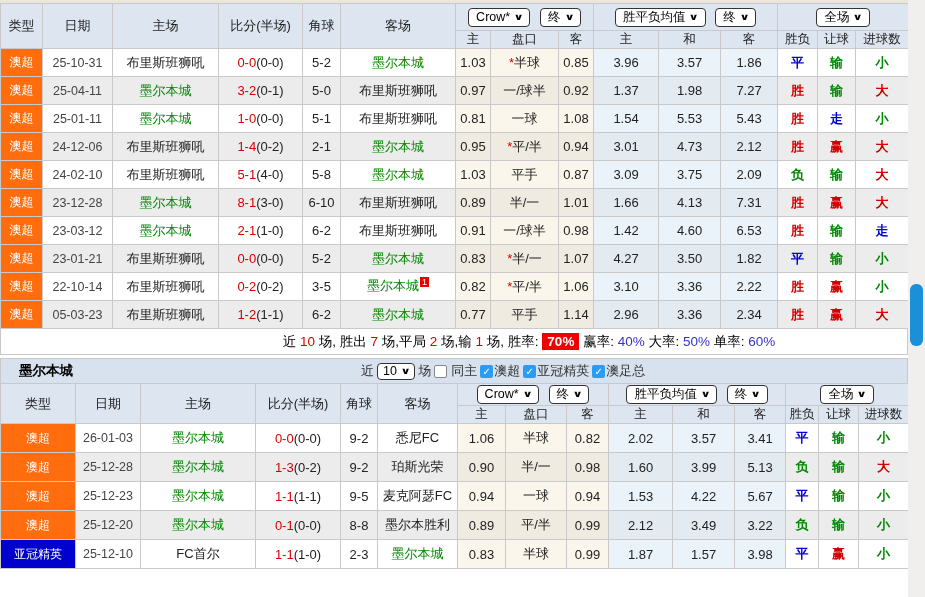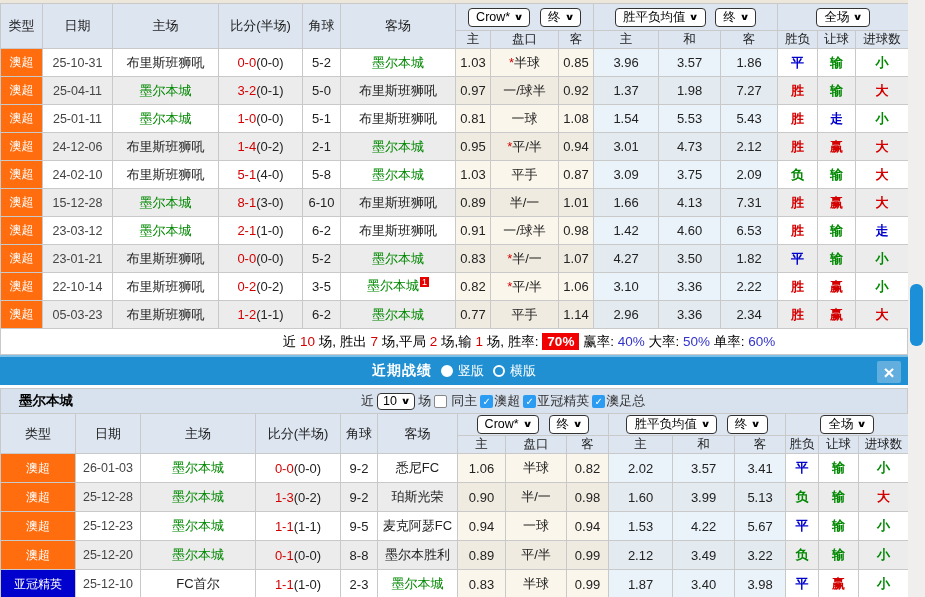--- a/index.html
+++ b/index.html
@@ -230,21 +230,21 @@
             <td class="odds">0.87</td>
             <td class="avg">3.09</td>
             <td class="avg">3.75</td>
             <td class="avg">2.09</td>
             <td class="cg bold">负</td>
             <td class="cg bold">输</td>
             <td class="cr bold">大</td>
           </tr>
           <tr>
             <td class="lg lg-o">澳超</td>
-            <td class="date">15-12-28</td>
+            <td class="date">23-12-28</td>
             <td class="cg">墨尔本城</td>
             <td><span class="cr">8-1</span>(3-0)</td>
             <td>6-10</td>
             <td class="">布里斯班狮吼</td>
             <td class="odds">0.89</td>
             <td class="odds">半/一</td>
             <td class="odds">1.01</td>
             <td class="avg">1.66</td>
             <td class="avg">4.13</td>
             <td class="avg">7.31</td>
@@ -318,34 +318,20 @@
             <td class="avg">2.34</td>
             <td class="cr bold">胜</td>
             <td class="cr bold">赢</td>
             <td class="cr bold">大</td>
           </tr>
         </tbody>
     </table>
 
     <div class="summary-row" id="summaryRow"><span>近 </span><span class="cr">10</span><span> 场, 胜出 </span><span class="cr">7</span><span> 场,平局 </span><span class="cr">2</span><span> 场,输 </span><span class="cr">1</span><span> 场, 胜率: </span><span class="wr">70%</span><span> 赢率: </span><span class="cp">40%</span><span> 大率: </span><span class="cp">50%</span><span> 单率: </span><span class="cp">60%</span></div>
 
-    <div class="blue-bar">
-      <span class="title">近期战绩</span>
-      <span class="radio-group">
-        <span class="radio sel"></span>
-        <span>竖版</span>
-      </span>
-      <span class="radio-group">
-        <span class="radio"></span>
-        <span>横版</span>
-      </span>
-      <div class="close-btn">
-        <span>×</span>
-      </div>
-    </div>
 
     <div class="gap3"></div>
 
     <div class="section-head">
       <span class="team">墨尔本城</span>
       <div class="filters">
         <span>近</span>
         <span class="select small">
             <span>10</span>
             <span class="chev">∨</span>
@@ -508,21 +494,21 @@
             <td class="lg lg-bl">亚冠精英</td>
             <td class="date">25-12-10</td>
             <td class="">FC首尔</td>
             <td><span class="cr">1-1</span>(1-0)</td>
             <td>2-3</td>
             <td class="cg">墨尔本城</td>
             <td class="odds">0.83</td>
             <td class="odds">半球</td>
             <td class="odds">0.99</td>
             <td class="avg">1.87</td>
-            <td class="avg">3.40</td>
+            <td class="avg">1.57</td>
             <td class="avg">3.98</td>
             <td class="cb bold">平</td>
             <td class="cr bold">赢</td>
             <td class="cg bold">小</td>
           </tr>
         </tbody>
     </table>
   </div>
 
   <div class="scroll-strip">

